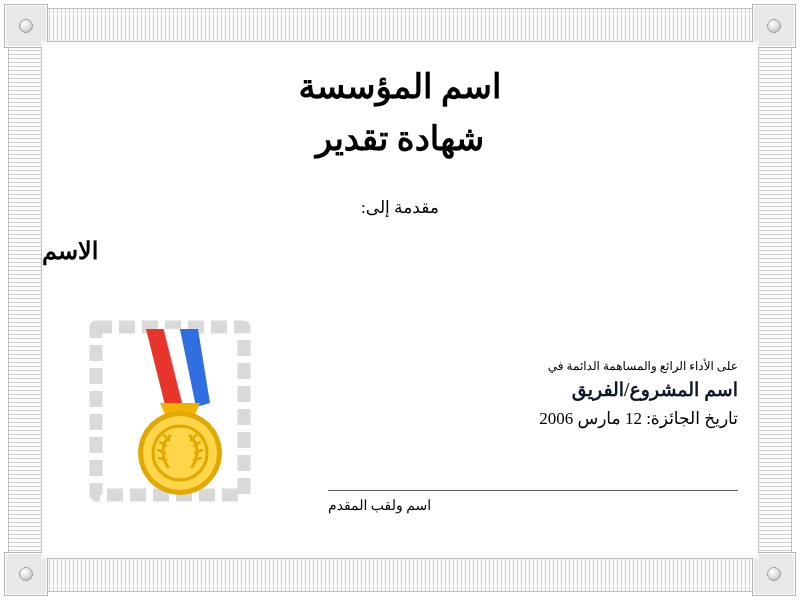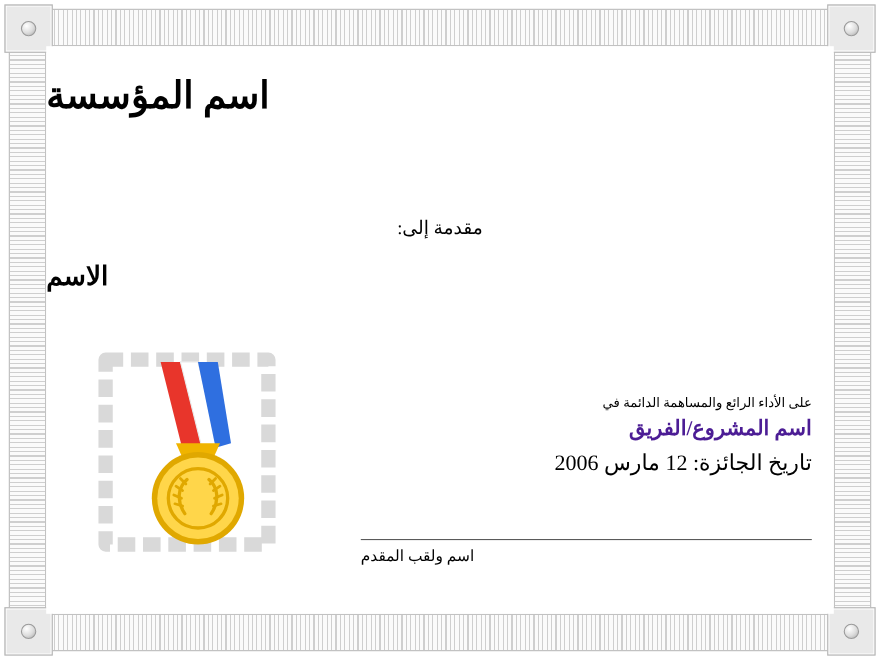--- a/index.html
+++ b/index.html
@@ -80,21 +80,21 @@
     height: 516px;
     background: #ffffff;
     box-sizing: border-box;
   }
 
   
   .org-name {
     position: absolute;
     left: 0; right: 0;
     top: 24px;
-    text-align: left;
+    text-align: center;
     font-size: 34px;
     font-weight: bold;
     color: #000000;
     letter-spacing: 0;
   }
   .cert-title {
     position: absolute;
     left: 0; right: 0;
     top: 76px;
     text-align: center;
@@ -128,25 +128,25 @@
     text-align: right;
   }
   .reason-line {
     font-size: 12px;
     color: #000000;
     line-height: 1.5;
   }
   .project-name {
     font-size: 19px;
     font-weight: bold;
-    color: #4c1d95;
+    color: #0f172a;
     line-height: 1.6;
   }
   .award-date {
-    font-size: 20px;
+    font-size: 17px;
     color: #000000;
     line-height: 1.6;
   }
 
   .signature-line {
     position: absolute;
     right: 20px;
     top: 448px;
     width: 410px;
     border-top: 1px solid #5a5a5a;
@@ -190,20 +190,21 @@
     <span class="dot"></span>
   </div>
   <div class="corner corner-br">
     <span class="dot"></span>
   </div>
 
   <div class="inner">
 
     <div class="org-name">اسم المؤسسة</div>
 
+    <div class="cert-title">شهادة تقدير</div>
 
     <div class="presented-to">مقدمة إلى:</div>
 
     <div class="recipient-name">الاسم</div>
 
     <div class="medal-wrap">
       <svg width="180" height="190" viewBox="0 0 180 190" xmlns="http://www.w3.org/2000/svg">
 
         <path d="M16,10 L164,10 L164,178 L16,178 Z" fill="none" stroke="#d9d9d9" stroke-width="13" stroke-linejoin="round" stroke-dasharray="16 7"></path>
 

